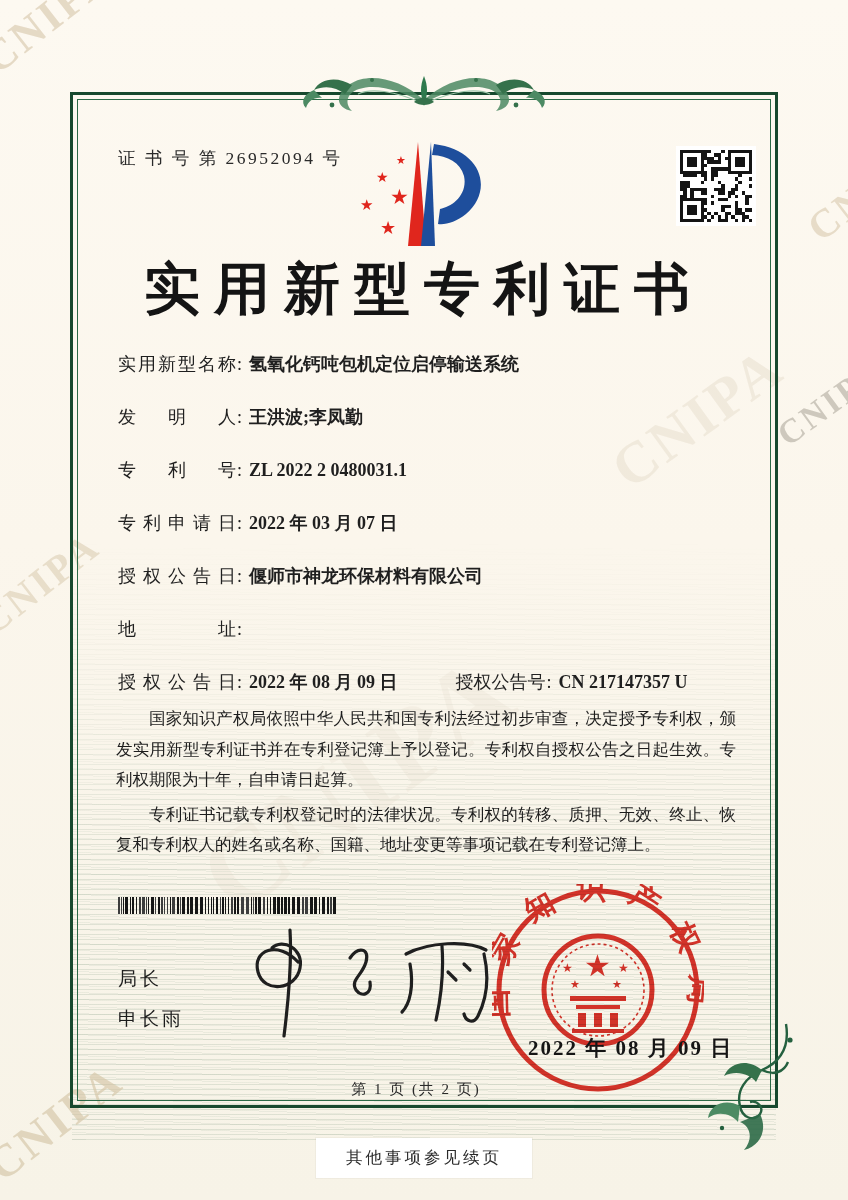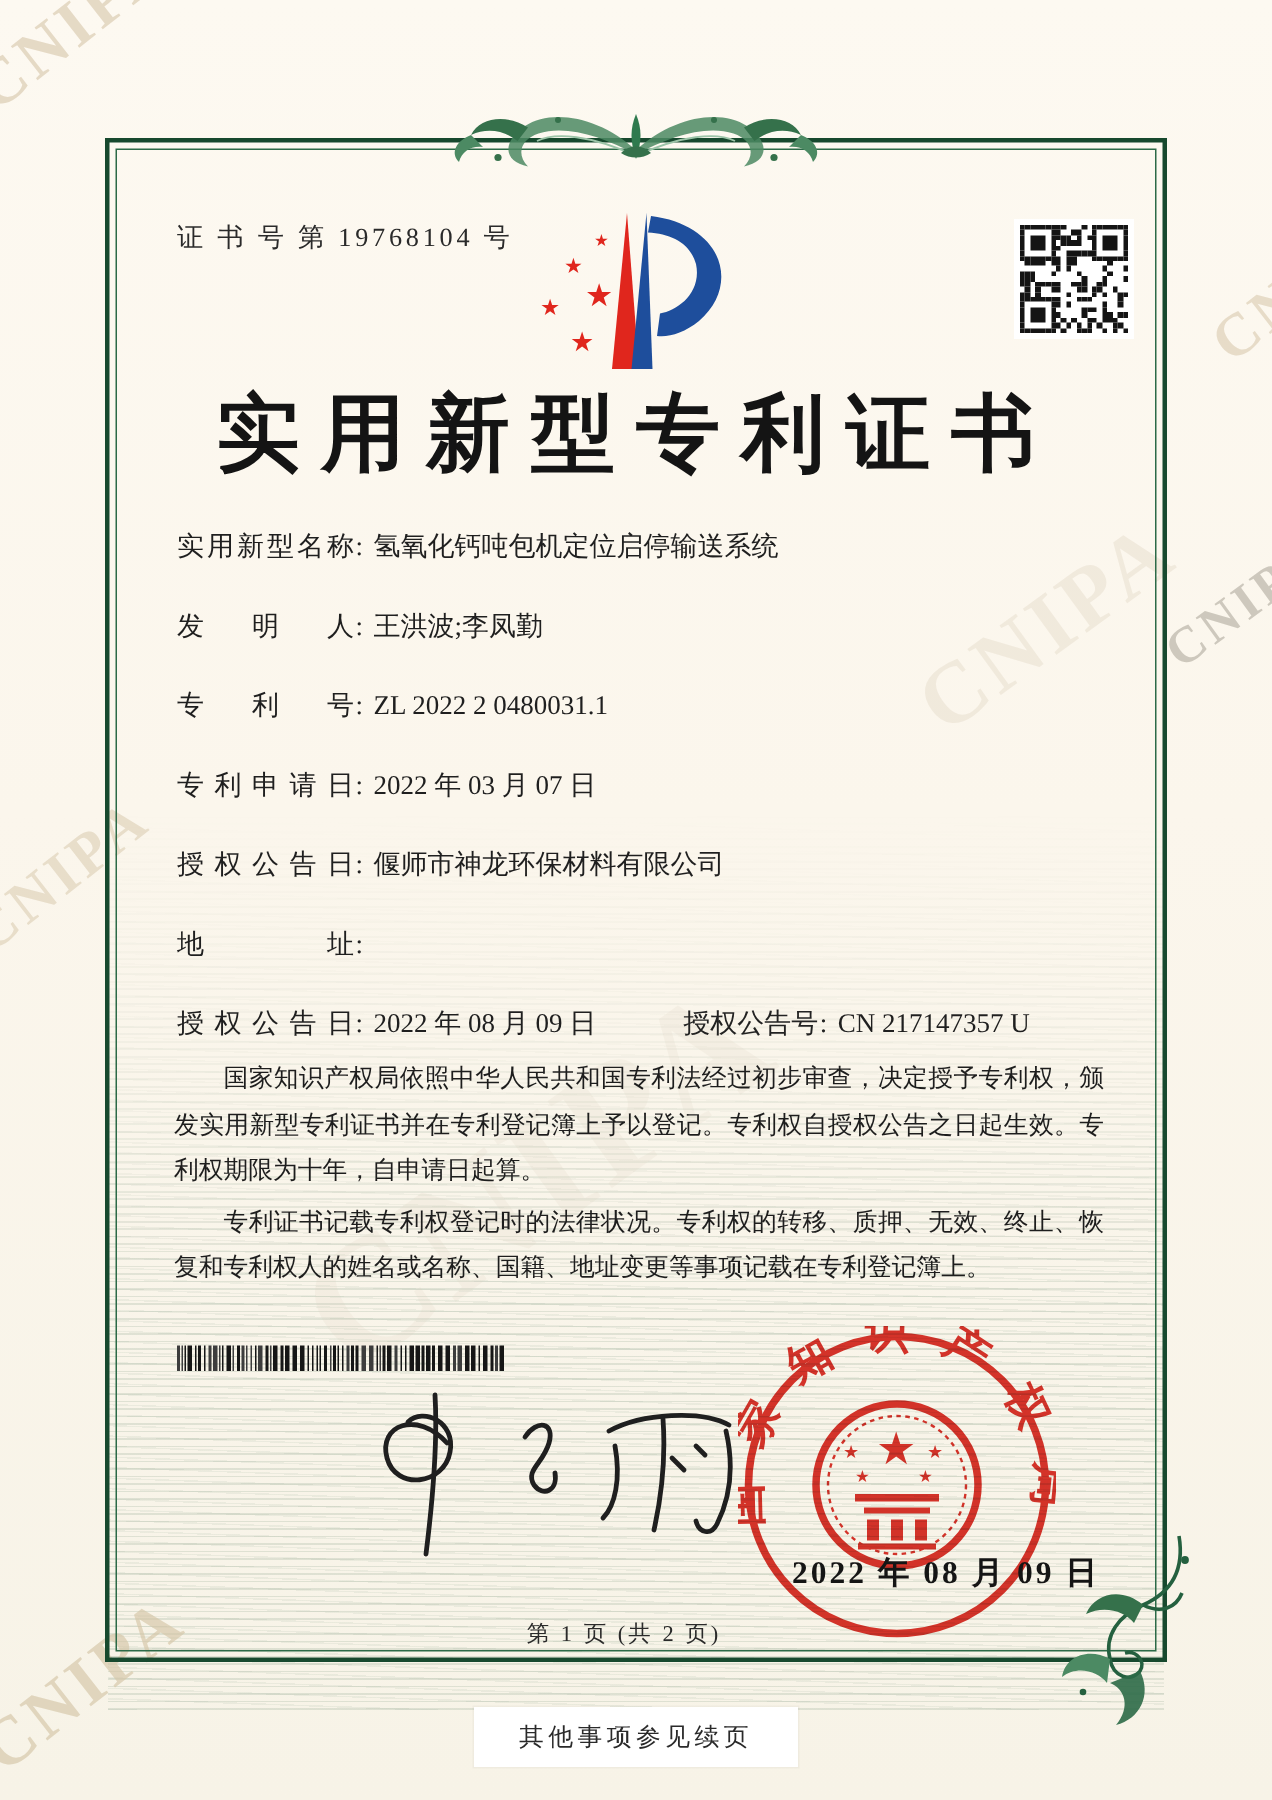--- a/index.html
+++ b/index.html
@@ -42,21 +42,21 @@
         width:72px; height:72px; }
   .qr div.on { background:#141414; }
 
   .title { position:absolute; left:0; right:0; top:252px; text-align:center;
            font-size:56px; font-weight:bold; letter-spacing:14px; color:#141414; z-index:3; }
 
   .fields { position:absolute; left:118px; top:352px; width:620px; z-index:3; font-size:18px; }
   .frow { display:flex; align-items:baseline; margin-bottom:29px; white-space:nowrap; }
   .flabel { display:inline-block; width:118px; text-align:justify; text-align-last:justify; color:#1f1f1f; }
   .colon { margin:0 7px 0 1px; }
-  .fvalue { color:#1f1f1f; }
+  .fvalue { color:#1f1f1f;font-weight:bold; }
   .fspacer { width:58px; }
 
   .body-text { position:absolute; left:112px; top:700px; width:628px; z-index:3;
                font-size:16.5px; line-height:1.85; text-align:justify; color:#1d1d1d; }
   .body-text p { text-indent:2em; margin:4px; }
 
   .barcode { position:absolute; left:118px; top:897px; width:226px; height:17px;
              font-size:0; z-index:3; }
   .barcode i { display:inline-block; height:100%; background:#161616; }
 
@@ -116,21 +116,21 @@
       <path d="M52,88 C54,100 66,104 72,96 C76,90 70,82 62,84"></path>
       <path d="M74,52 C86,58 96,54 100,44"></path>
     </g>
     <path d="M74,52 C60,40 42,44 36,58 C48,52 62,56 68,64 Z" fill="#35714b"></path>
     <path d="M52,88 C38,80 22,86 20,100 C30,92 44,96 50,104 Z" fill="#4c8a63"></path>
     <path d="M72,96 C80,112 72,128 56,132 C66,120 62,108 52,104 Z" fill="#2c6a47" opacity=".9"></path>
     <circle cx="102" cy="22" r="2.6" fill="#24603f"></circle>
     <circle cx="34" cy="110" r="2.2" fill="#24603f"></circle>
   </svg>
 
-  <div class="cert-no">证 书 号 第 19768104 号</div>
+  <div class="cert-no">证 书 号 第 26952094 号</div>
 
   <svg class="logo" width="140" height="115" viewBox="0 0 140 115">
     <polygon points="66,4 56,108 74,108" fill="#e0261d"></polygon>
     <polygon points="79,4 69,108 83,108" fill="#1e4e9c"></polygon>
     <path d="M82,6 C130,12 142,52 114,76 C104,84 94,87 86,86 L88,71 C100,69 116,57 112,38 C108,24 96,18 80,17 Z" fill="#1e4e9c"></path>
     <g fill="#e0261d" font-family="'DejaVu Sans',sans-serif">
       <text x="44" y="26" font-size="11">★</text>
       <text x="24" y="44" font-size="14">★</text>
       <text x="38" y="66" font-size="21">★</text>
       <text x="8" y="72" font-size="15">★</text>
@@ -627,20 +627,24 @@
     </div>
   </div>
 
   <div class="body-text">
     <p>国家知识产权局依照中华人民共和国专利法经过初步审查，决定授予专利权，颁发实用新型专利证书并在专利登记簿上予以登记。专利权自授权公告之日起生效。专利权期限为十年，自申请日起算。</p>
     <p>专利证书记载专利权登记时的法律状况。专利权的转移、质押、无效、终止、恢复和专利权人的姓名或名称、国籍、地址变更等事项记载在专利登记簿上。</p>
   </div>
 
   <div class="barcode" id="barcode"><i style="width: 2px; margin-right: 1px; background: rgb(61, 61, 61);"></i><i style="width: 1px; margin-right: 1px; background: rgb(61, 61, 61);"></i><i style="width: 1px; margin-right: 1px;"></i><i style="width: 3px; margin-right: 2px;"></i><i style="width: 1px; margin-right: 1px;"></i><i style="width: 2px; margin-right: 2px;"></i><i style="width: 1px; margin-right: 2px;"></i><i style="width: 2px; margin-right: 1px; background: rgb(61, 61, 61);"></i><i style="width: 3px; margin-right: 1px; background: rgb(61, 61, 61);"></i><i style="width: 1px; margin-right: 1px; background: rgb(61, 61, 61);"></i><i style="width: 1px; margin-right: 2px;"></i><i style="width: 3px; margin-right: 1px;"></i><i style="width: 1px; margin-right: 2px; background: rgb(61, 61, 61);"></i><i style="width: 2px; margin-right: 1px;"></i><i style="width: 2px; margin-right: 1px; background: rgb(61, 61, 61);"></i><i style="width: 1px; margin-right: 2px; background: rgb(61, 61, 61);"></i><i style="width: 1px; margin-right: 2px; background: rgb(61, 61, 61);"></i><i style="width: 1px; margin-right: 1px;"></i><i style="width: 3px; margin-right: 2px; background: rgb(61, 61, 61);"></i><i style="width: 2px; margin-right: 1px;"></i><i style="width: 1px; margin-right: 1px; background: rgb(61, 61, 61);"></i><i style="width: 3px; margin-right: 2px;"></i><i style="width: 2px; margin-right: 1px;"></i><i style="width: 3px; margin-right: 2px;"></i><i style="width: 3px; margin-right: 2px;"></i><i style="width: 3px; margin-right: 2px;"></i><i style="width: 1px; margin-right: 2px;"></i><i style="width: 1px; margin-right: 2px;"></i><i style="width: 1px; margin-right: 1px;"></i><i style="width: 1px; margin-right: 2px;"></i><i style="width: 2px; margin-right: 2px;"></i><i style="width: 1px; margin-right: 1px; background: rgb(61, 61, 61);"></i><i style="width: 2px; margin-right: 1px;"></i><i style="width: 1px; margin-right: 2px;"></i><i style="width: 1px; margin-right: 2px;"></i><i style="width: 2px; margin-right: 1px; background: rgb(61, 61, 61);"></i><i style="width: 2px; margin-right: 1px;"></i><i style="width: 2px; margin-right: 2px;"></i><i style="width: 3px; margin-right: 2px; background: rgb(61, 61, 61);"></i><i style="width: 3px; margin-right: 2px; background: rgb(61, 61, 61);"></i><i style="width: 1px; margin-right: 1px;"></i><i style="width: 1px; margin-right: 1px; background: rgb(61, 61, 61);"></i><i style="width: 2px; margin-right: 1px;"></i><i style="width: 3px; margin-right: 2px;"></i><i style="width: 2px; margin-right: 2px; background: rgb(61, 61, 61);"></i><i style="width: 1px; margin-right: 2px;"></i><i style="width: 1px; margin-right: 2px;"></i><i style="width: 3px; margin-right: 1px;"></i><i style="width: 3px; margin-right: 1px;"></i><i style="width: 2px; margin-right: 1px;"></i><i style="width: 3px; margin-right: 1px;"></i><i style="width: 2px; margin-right: 2px;"></i><i style="width: 3px; margin-right: 2px;"></i><i style="width: 3px; margin-right: 2px;"></i><i style="width: 2px; margin-right: 1px; background: rgb(61, 61, 61);"></i><i style="width: 3px; margin-right: 2px; background: rgb(61, 61, 61);"></i><i style="width: 3px; margin-right: 1px;"></i><i style="width: 3px; margin-right: 2px;"></i><i style="width: 1px; margin-right: 2px;"></i><i style="width: 3px; margin-right: 2px;"></i><i style="width: 2px; margin-right: 1px;"></i><i style="width: 2px; margin-right: 1px; background: rgb(61, 61, 61);"></i><i style="width: 3px; margin-right: 2px;"></i></div>
 
+  <div class="director">
+    <div>局长</div>
+    <div>申长雨</div>
+  </div>
 
   <svg class="signature" width="270" height="115" viewBox="0 0 270 115">
     <g fill="none" stroke="#1f1f1f" stroke-width="3.2" stroke-linecap="round" stroke-linejoin="round">
       <path d="M60,38 C40,16 14,26 20,48 C26,70 58,66 62,44 C66,24 44,14 34,24"></path>
       <path d="M52,6 C54,40 50,80 46,112"></path>
       <path d="M112,34 C120,22 132,24 128,38 C124,52 112,56 118,66 C124,74 134,70 132,58"></path>
       <path d="M168,30 C190,18 230,16 248,26"></path>
       <path d="M204,22 C206,50 202,78 198,96"></path>
       <path d="M172,40 C176,62 172,80 164,88"></path>
       <path d="M246,30 C252,56 248,76 240,92 C236,100 228,98 226,90"></path>

